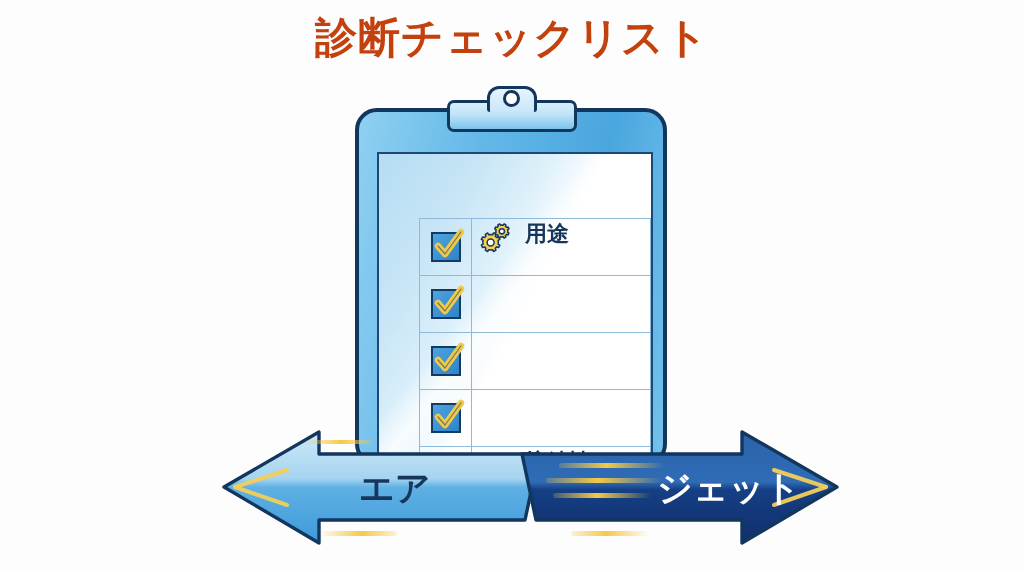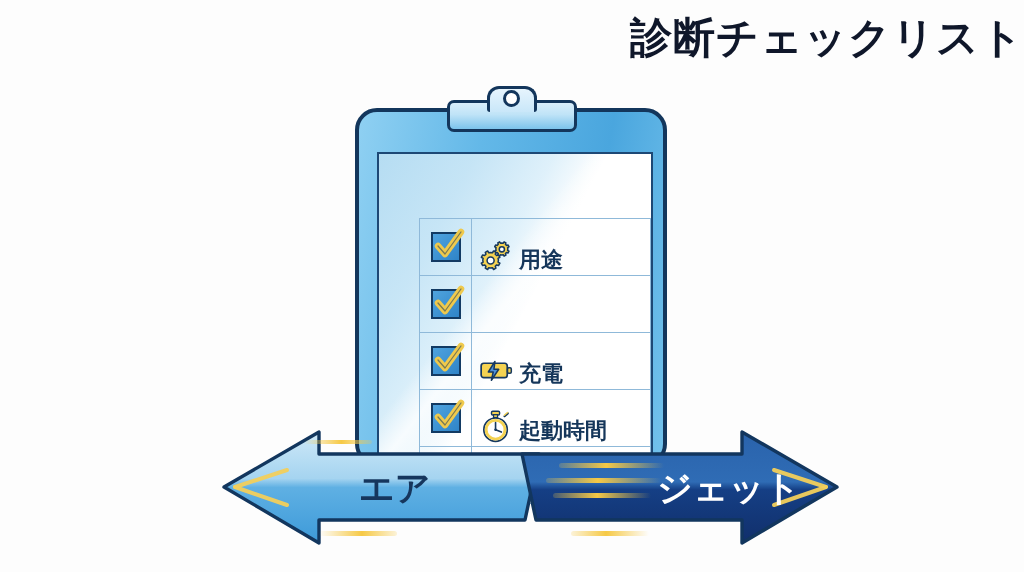--- a/index.html
+++ b/index.html
@@ -7,23 +7,23 @@
     width:1024px;height:572px;
     background:#ffffff;
     font-family:"Liberation Sans","DejaVu Sans",sans-serif;
     overflow:hidden;
   }
   #stage{position:relative;width:1024px;height:572px;background:#fdfdfd;overflow:hidden;}
 
   
   #page-title{
     position:absolute;left:0;top:10px;width:1024px;
-    text-align:right;
+    text-align:center;
     font-size:42px;font-weight:bold;
-    color:#0f172a;
+    color:#c2410c;
     letter-spacing:1px;
     font-family:"DejaVu Sans","Liberation Sans",sans-serif;
   }
 
   
   #clipboard-wrap{position:absolute;left:355px;top:86px;width:312px;height:380px;}
 
   #clipboard-board{
     position:absolute;left:0;top:22px;width:312px;height:358px;
     border-radius:22px;
@@ -89,21 +89,21 @@
     box-sizing:border-box;
   }
   .check-row:last-child{border-bottom:none;}
   .cell-box{
     width:52px;min-width:52px;height:100%;
     display:flex;align-items:center;justify-content:center;
     border-right:1.6px solid #8fb9d9;
     box-sizing:border-box;
   }
   .cell-main{
-    flex:1;height:100%;display:flex;align-items:flex-end;gap:5px;padding-left:6px;
+    flex:1;height:100%;display:flex;align-items:flex-start;gap:11px;padding-left:6px;
     box-sizing:border-box;
   }
   .checkbox{position:relative;width:30px;height:30px;}
   .checkbox .bx{
     position:absolute;left:0;top:0;width:30px;height:30px;
     background:linear-gradient(135deg,#4fa3de 0%,#2f84c8 100%);
     border:2.6px solid #123a63;
     box-sizing:border-box;
   }
   .checkbox svg{position:absolute;left:-3px;top:-7px;width:40px;height:40px;}
@@ -177,57 +177,31 @@
           <div class="check-row">
             <div class="cell-box">
               <span class="checkbox">
                 <span class="bx"></span>
                 <svg viewBox="0 0 40 40">
                     <path d="M10 21 L17 29 L33 7" stroke="#efc94c" stroke-width="6.5" fill="none" stroke-linecap="round" stroke-linejoin="round"></path>
                     <path d="M10 21 L17 29 L33 7" stroke="#13365c" stroke-width="1.2" fill="none" stroke-linecap="round" stroke-linejoin="round" opacity=".55"></path>
                   </svg>
               </span>
             </div>
-            <div class="cell-main">
-              <span class="row-icon">
-                <svg viewBox="0 0 40 40" width="36" height="36">
-                  <rect x="3.5" y="12.5" width="29" height="16" rx="3" fill="#f5d352" stroke="#17395f" stroke-width="1.9"></rect>
-                  <rect x="32.8" y="17.5" width="4.2" height="6" rx="1.4" fill="#f5d352" stroke="#17395f" stroke-width="1.7"></rect>
-                  <path d="M18.8 10.5 L11.5 22.2 h5.4 L14.9 31.5 L23 19.2 h-5.3z" fill="#4d90d8" stroke="#17395f" stroke-width="1.7" stroke-linejoin="round"></path>
-                </svg>
-              </span>
-              <span class="row-label">充電</span>
-            </div>
-          </div>
-
-          <div class="check-row">
-            <div class="cell-box">
-              <span class="checkbox">
-                <span class="bx"></span>
-                <svg viewBox="0 0 40 40">
-                    <path d="M10 21 L17 29 L33 7" stroke="#efc94c" stroke-width="6.5" fill="none" stroke-linecap="round" stroke-linejoin="round"></path>
-                    <path d="M10 21 L17 29 L33 7" stroke="#13365c" stroke-width="1.2" fill="none" stroke-linecap="round" stroke-linejoin="round" opacity=".55"></path>
-                  </svg>
-              </span>
-            </div>
-            <div class="cell-main">
-              <span class="row-icon">
-                <svg viewBox="0 0 40 40" width="36" height="36">
-                  <rect x="15" y="2.5" width="9" height="4.2" rx="1.4" fill="#f5d352" stroke="#17395f" stroke-width="1.6"></rect>
-                  <path d="M29.5 8 l3.6-3.2" stroke="#17395f" stroke-width="2.4" stroke-linecap="round"></path>
-                  <path d="M29.3 7 l3.6-3.2" stroke="#f5d352" stroke-width="1.5" stroke-linecap="round"></path>
-                  <circle cx="19.5" cy="23" r="13" fill="#ffffff" stroke="#17395f" stroke-width="1.9"></circle>
-                  <circle cx="19.5" cy="23" r="10.4" fill="none" stroke="#f5d352" stroke-width="3.1"></circle>
-                  <path d="M19.5 23 V15.2" stroke="#17395f" stroke-width="1.8" stroke-linecap="round"></path>
-                  <path d="M19.5 23 L26 25.6" stroke="#17395f" stroke-width="1.8" stroke-linecap="round"></path>
-                  <circle cx="19.5" cy="23" r="1.4" fill="#17395f"></circle>
-                  <rect x="17.3" y="6.3" width="4.4" height="3.2" fill="#f5d352" stroke="#17395f" stroke-width="1.4"></rect>
-                </svg>
-              </span>
-              <span class="row-label">起動時間</span>
+          </div>
+
+          <div class="check-row">
+            <div class="cell-box">
+              <span class="checkbox">
+                <span class="bx"></span>
+                <svg viewBox="0 0 40 40">
+                    <path d="M10 21 L17 29 L33 7" stroke="#efc94c" stroke-width="6.5" fill="none" stroke-linecap="round" stroke-linejoin="round"></path>
+                    <path d="M10 21 L17 29 L33 7" stroke="#13365c" stroke-width="1.2" fill="none" stroke-linecap="round" stroke-linejoin="round" opacity=".55"></path>
+                  </svg>
+              </span>
             </div>
           </div>
 
           <div class="check-row">
             <div class="cell-box">
               <span class="checkbox">
                 <span class="bx"></span>
                 <svg viewBox="0 0 40 40">
                     <path d="M10 21 L17 29 L33 7" stroke="#efc94c" stroke-width="6.5" fill="none" stroke-linecap="round" stroke-linejoin="round"></path>
                     <path d="M10 21 L17 29 L33 7" stroke="#13365c" stroke-width="1.2" fill="none" stroke-linecap="round" stroke-linejoin="round" opacity=".55"></path>

